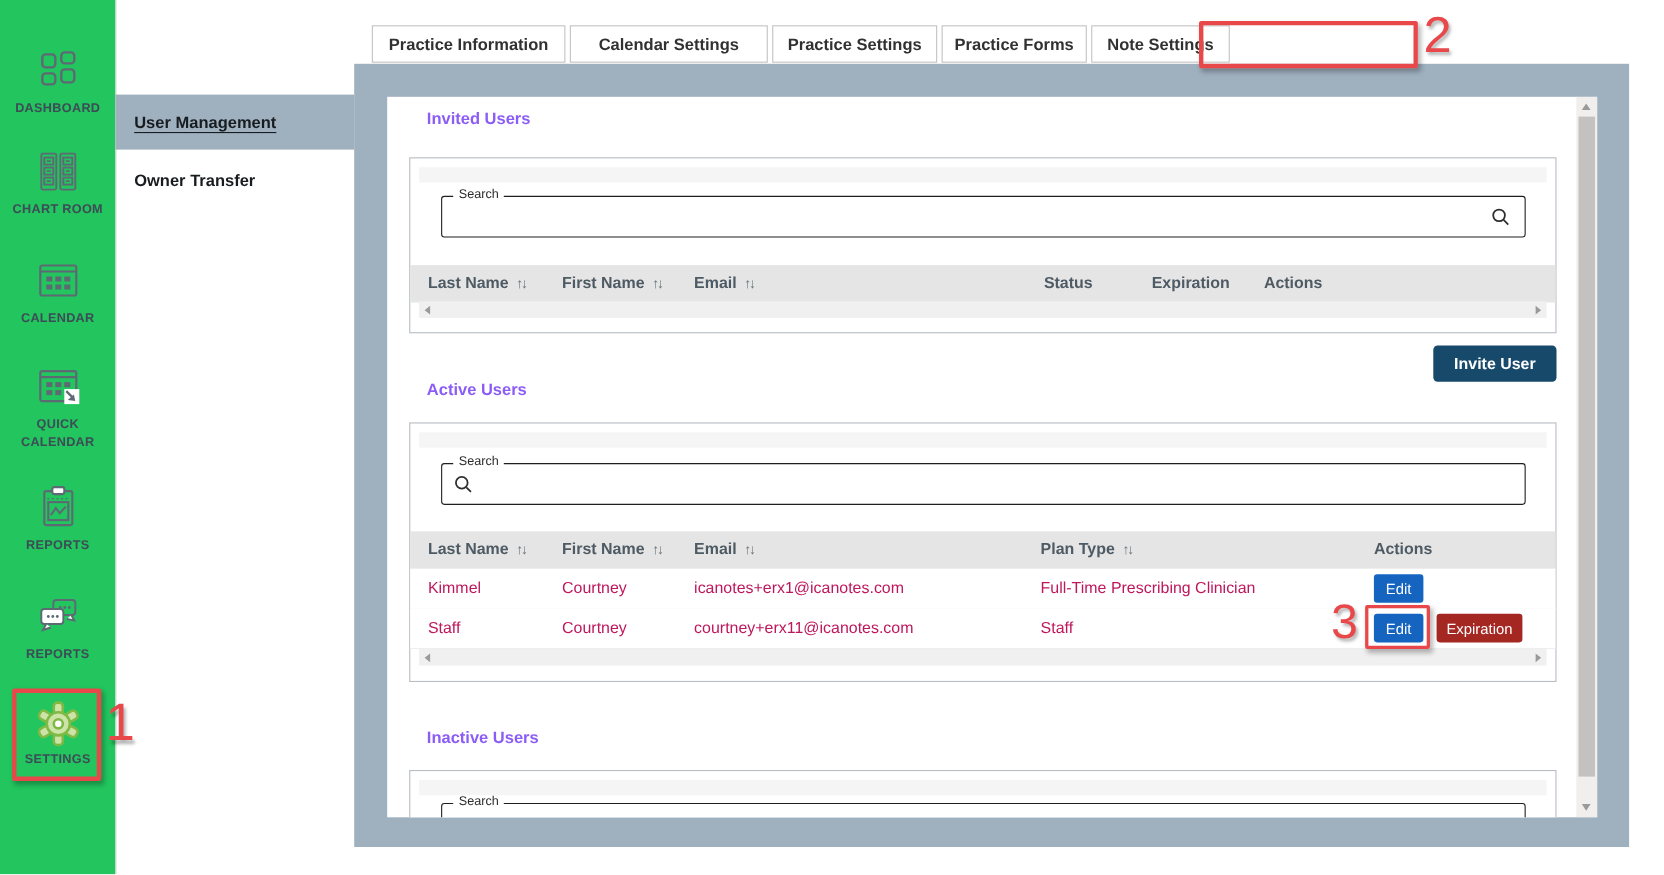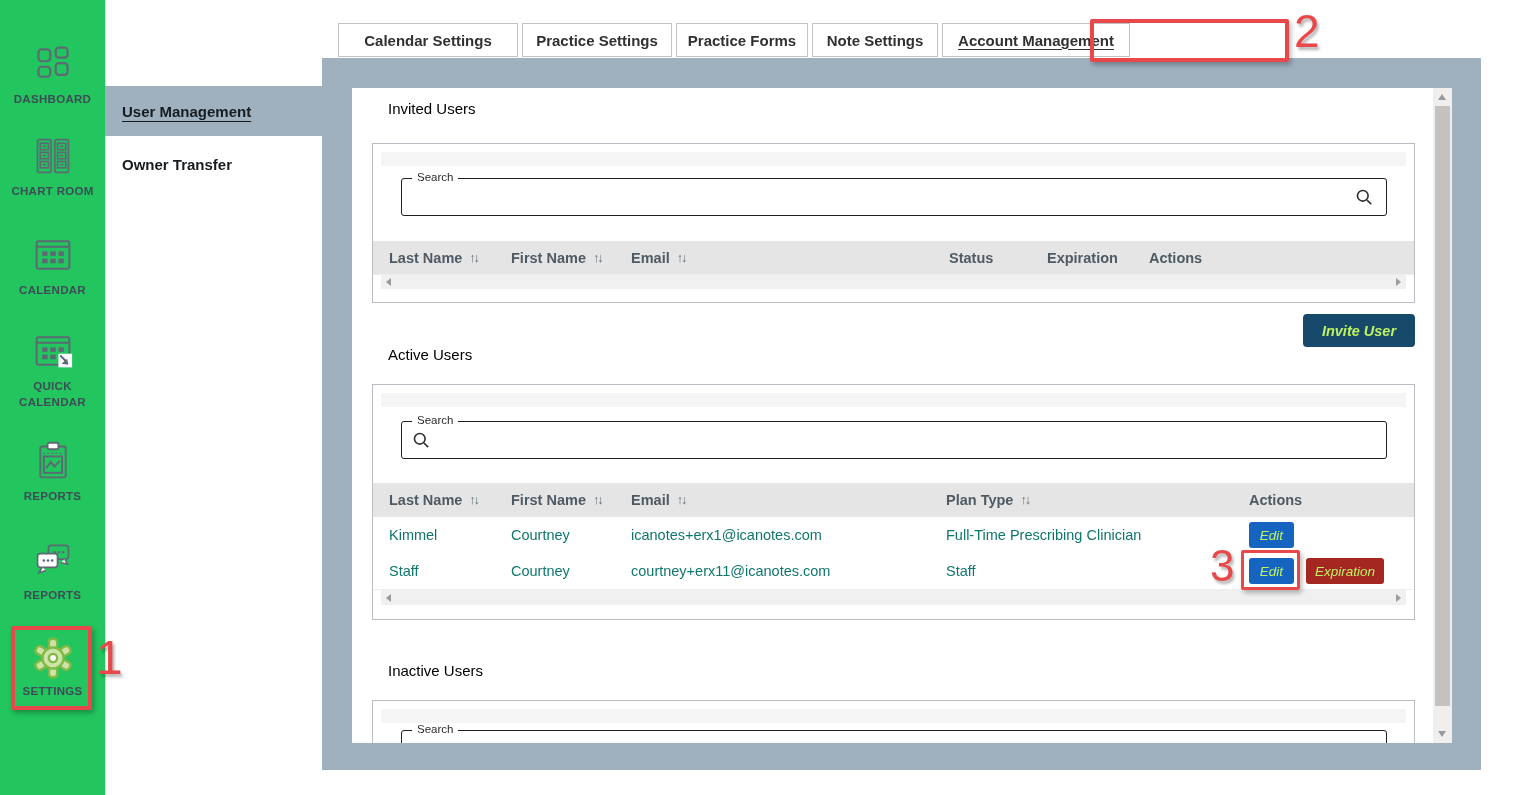--- a/index.html
+++ b/index.html
@@ -24,45 +24,45 @@
 
   
   .tabbar{position:absolute;left:338px;top:23px;display:flex;gap:4px;}
   .tab{height:34px;border:1px solid #c2c2c2;background:#fff;display:flex;align-items:center;justify-content:center;
        font-size:15px;font-weight:700;color:#313131;box-sizing:border-box;cursor:pointer;}
   .tab.active{text-decoration:underline;text-underline-offset:3px;}
 
   
   .panel{position:absolute;left:322px;top:58px;width:1159px;height:712px;background:#9fb0bf;}
   .content{position:absolute;left:352px;top:88px;width:1100px;height:655px;background:#fff;overflow:hidden;}
-  .sec-title{position:absolute;left:36px;font-size:15px;font-weight:400;color:#000000;}
+  .sec-title{position:absolute;left:36px;font-size:15px;font-weight:700;color:#8b5cf6;}
 
   .card{position:absolute;left:20px;width:1043px;background:#fff;border:1px solid #b7bdc3;box-sizing:border-box;}
   .card-strip{position:absolute;left:8px;right:8px;top:8px;height:14px;background:#f5f5f5;}
 
   .searchbox{position:absolute;left:28px;width:986px;height:38px;border:1.6px solid #1f1f1f;border-radius:3px;
              background:#fff;box-sizing:border-box;}
   .search-label{position:absolute;top:-8px;left:10px;background:#fff;padding:0 5px;font-size:11.5px;color:#2c2c2c;}
   .search-input{position:absolute;inset:0;border:none;outline:none;background:transparent;
                 font:14px "Liberation Sans",sans-serif;padding:0 40px 0 12px;width:100%;box-sizing:border-box;}
   .search-input.pad-left{padding-left:36px;}
   .mag{position:absolute;top:9px;}
   .mag.right{right:12px;}
   .mag.left{left:10px;}
 
   .thead{position:absolute;left:0;right:0;background:#e5e5e5;border-bottom:1px solid #e9ebec;}
   .th{position:absolute;top:0;height:100%;display:flex;align-items:center;
       font-size:14.5px;font-weight:700;color:#4e5b64;}
   .sort{font-size:12.5px;letter-spacing:-2px;color:#67737b;margin-left:7px;font-weight:400;cursor:pointer;}
 
   .trow{position:absolute;left:0;right:0;height:36px;border-bottom:1px solid #eceeef;background:#fff;}
-  .td{position:absolute;top:0;height:100%;display:flex;align-items:center;font-size:14.5px;color:#0f766e;}
-
-  .btn{display:flex;align-items:center;justify-content:center;color:#bef264;border-radius:3px;cursor:pointer;
-       font-size:13.5px;font-weight:400;font-style:italic;}
+  .td{position:absolute;top:0;height:100%;display:flex;align-items:center;font-size:14.5px;color:#be185d;}
+
+  .btn{display:flex;align-items:center;justify-content:center;color:#ffffff;border-radius:3px;cursor:pointer;
+       font-size:13.5px;font-weight:400;}
   .btn-edit{position:absolute;left:876px;top:5px;width:45px;height:26px;background:#1565c0;}
   .btn-deactivate{position:absolute;left:933px;top:5px;width:78px;height:26px;background:#a42722;}
   .btn-invite{position:absolute;left:951px;top:226px;width:112px;height:33px;background:#17496a;
               font-size:14.5px;font-weight:700;border-radius:4px;}
 
   .hscroll{position:absolute;left:8px;right:8px;height:15px;background:#f0f0f0;cursor:pointer;}
   .tri-l,.tri-r{position:absolute;top:3.5px;width:0;height:0;border-top:4px solid transparent;border-bottom:4px solid transparent;}
   .tri-l{left:5px;border-right:5px solid #9a9a9a;}
   .tri-r{right:5px;border-left:5px solid #9a9a9a;}
 
@@ -215,25 +215,25 @@
   <div class="subnav">
     <div class="subnav-item selected">
       <span>User Management</span>
     </div>
     <div class="subnav-item plain">
       <span>Owner Transfer</span>
     </div>
   </div>
 
   <div class="tabbar">
+    <div class="tab" style="width:176px">Practice Information</div>
     <div class="tab" style="width:180px">Calendar Settings</div>
     <div class="tab" style="width:150px">Practice Settings</div>
     <div class="tab" style="width:132px">Practice Forms</div>
     <div class="tab" style="width:126px">Note Settings</div>
-    <div class="tab active" style="width:188px">Account Management</div>
   </div>
 
   <div class="content">
 
     <div class="sec-title" style="top:12px">Invited Users</div>
 
     <section class="card" style="top:55px;height:160px">
       <div class="card-strip"></div>
       <div class="searchbox" style="top:34px">
         <label class="search-label">Search</label>

